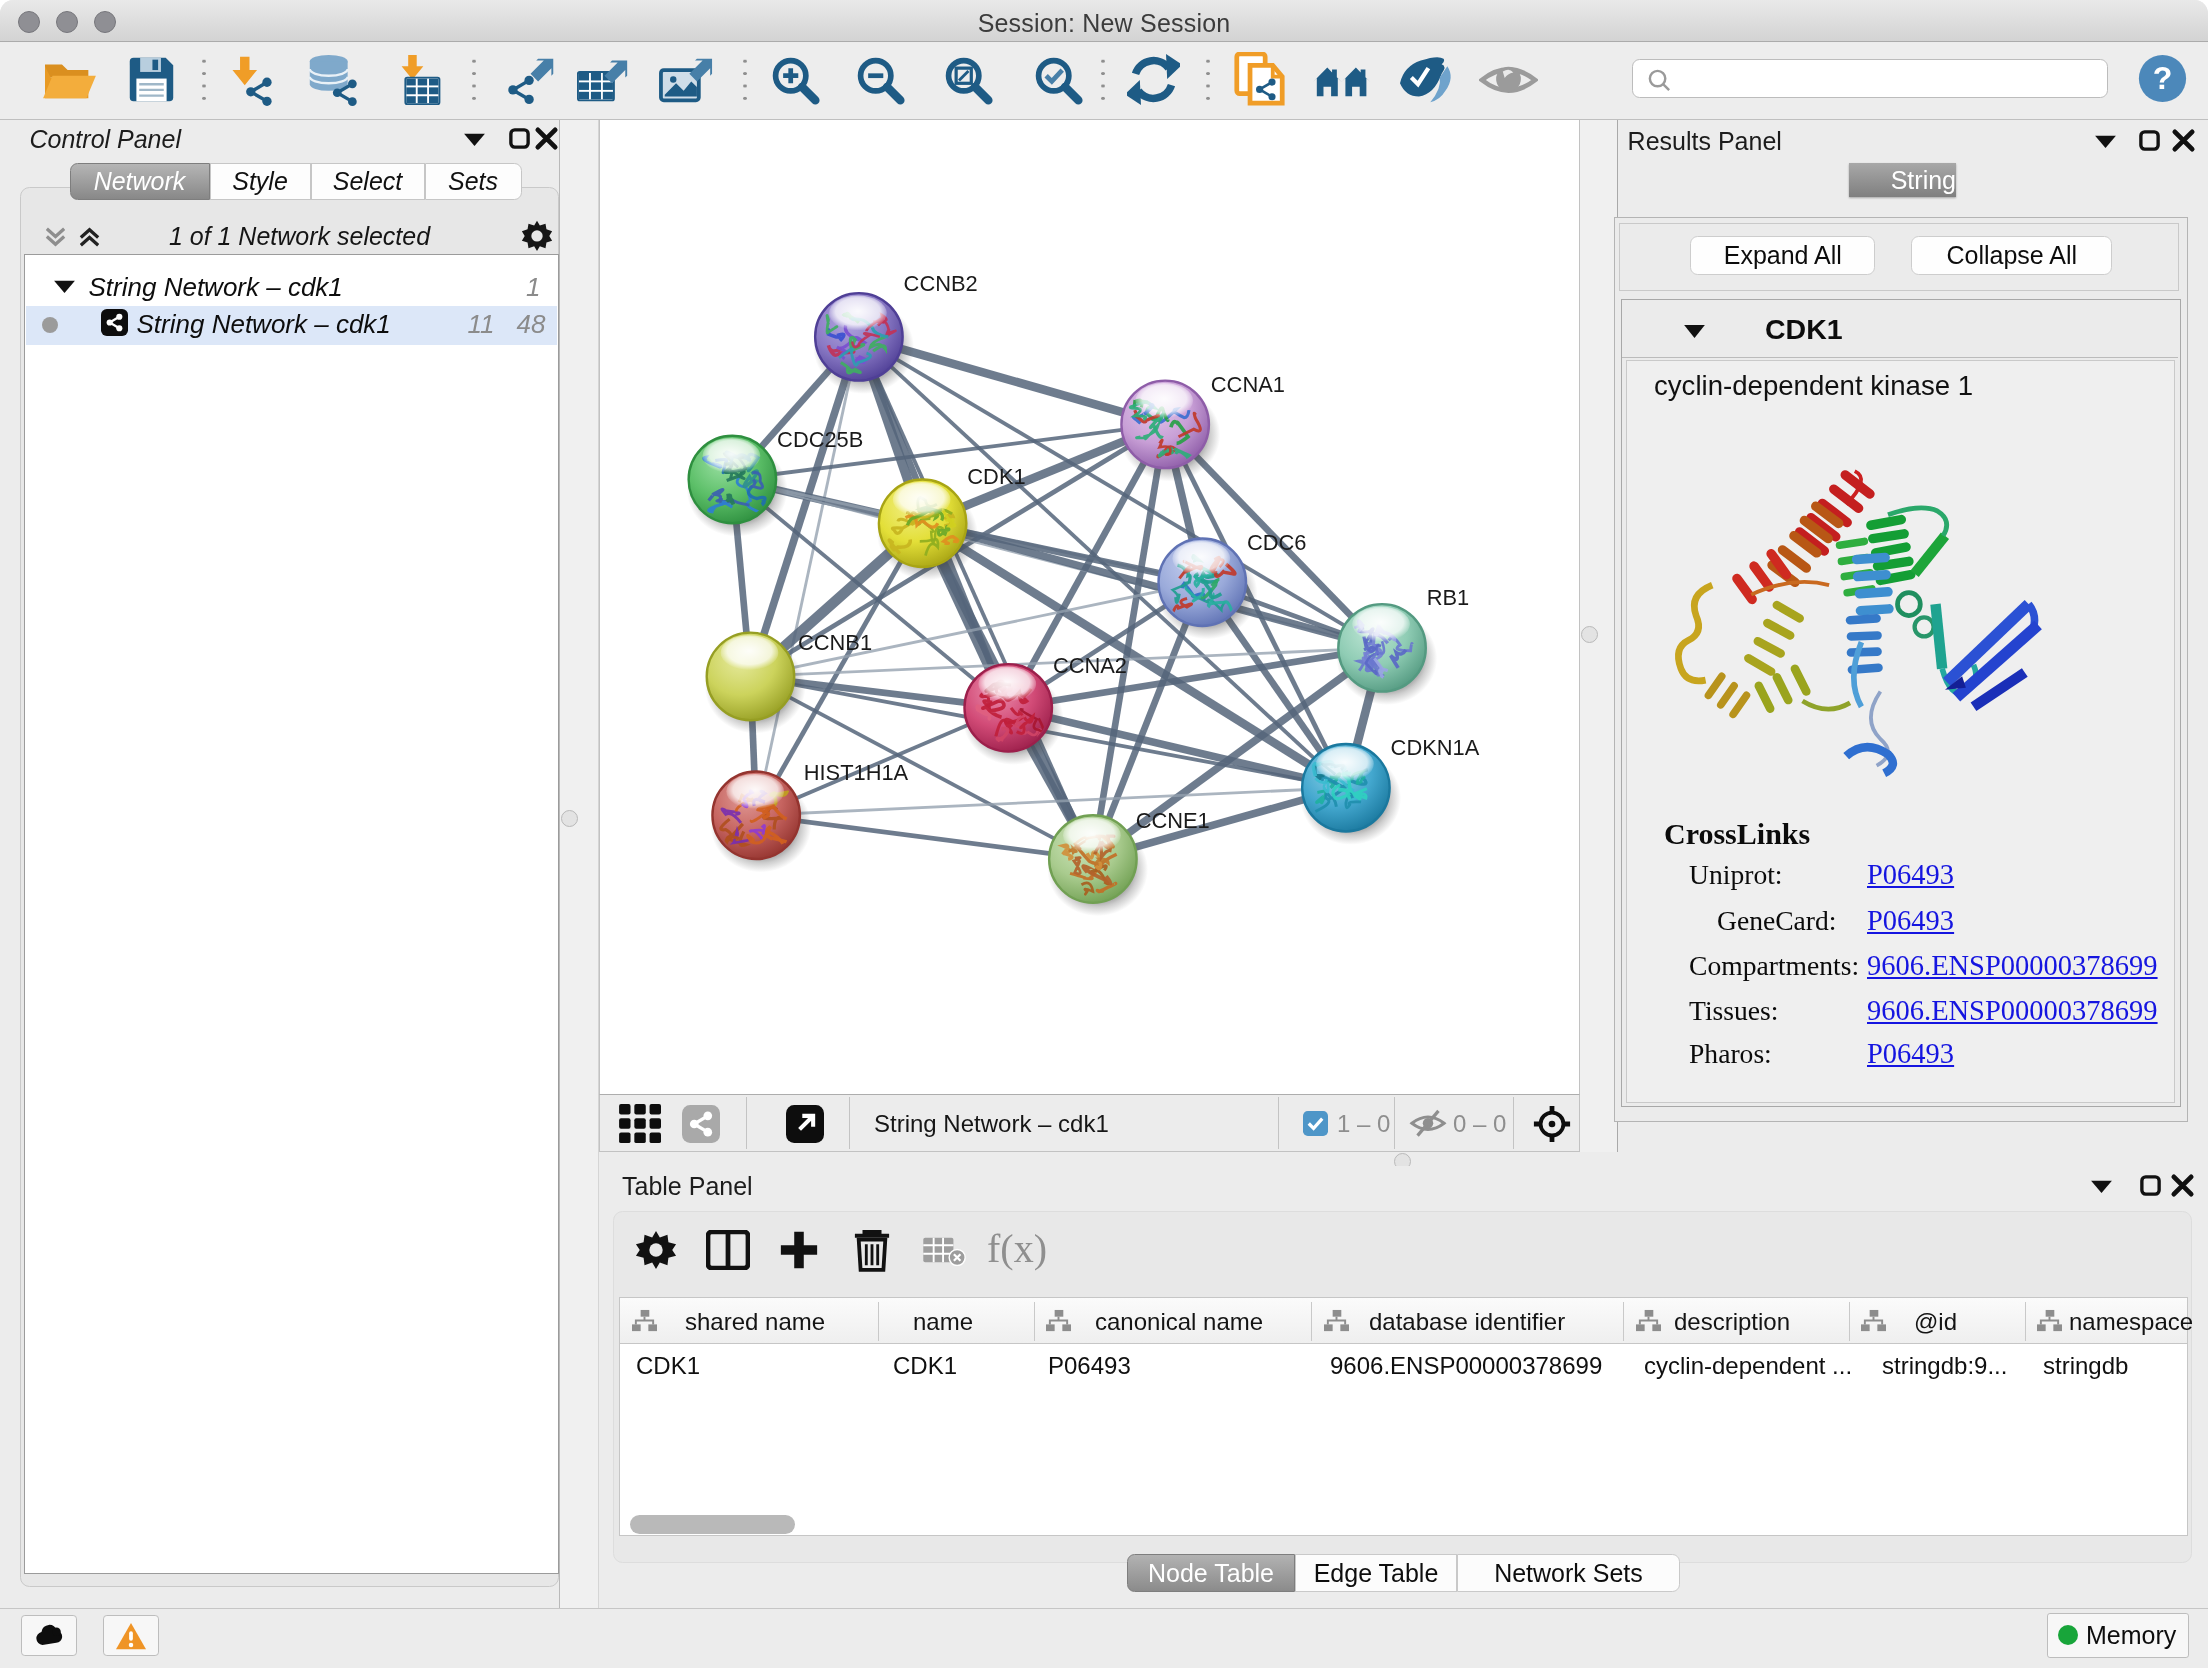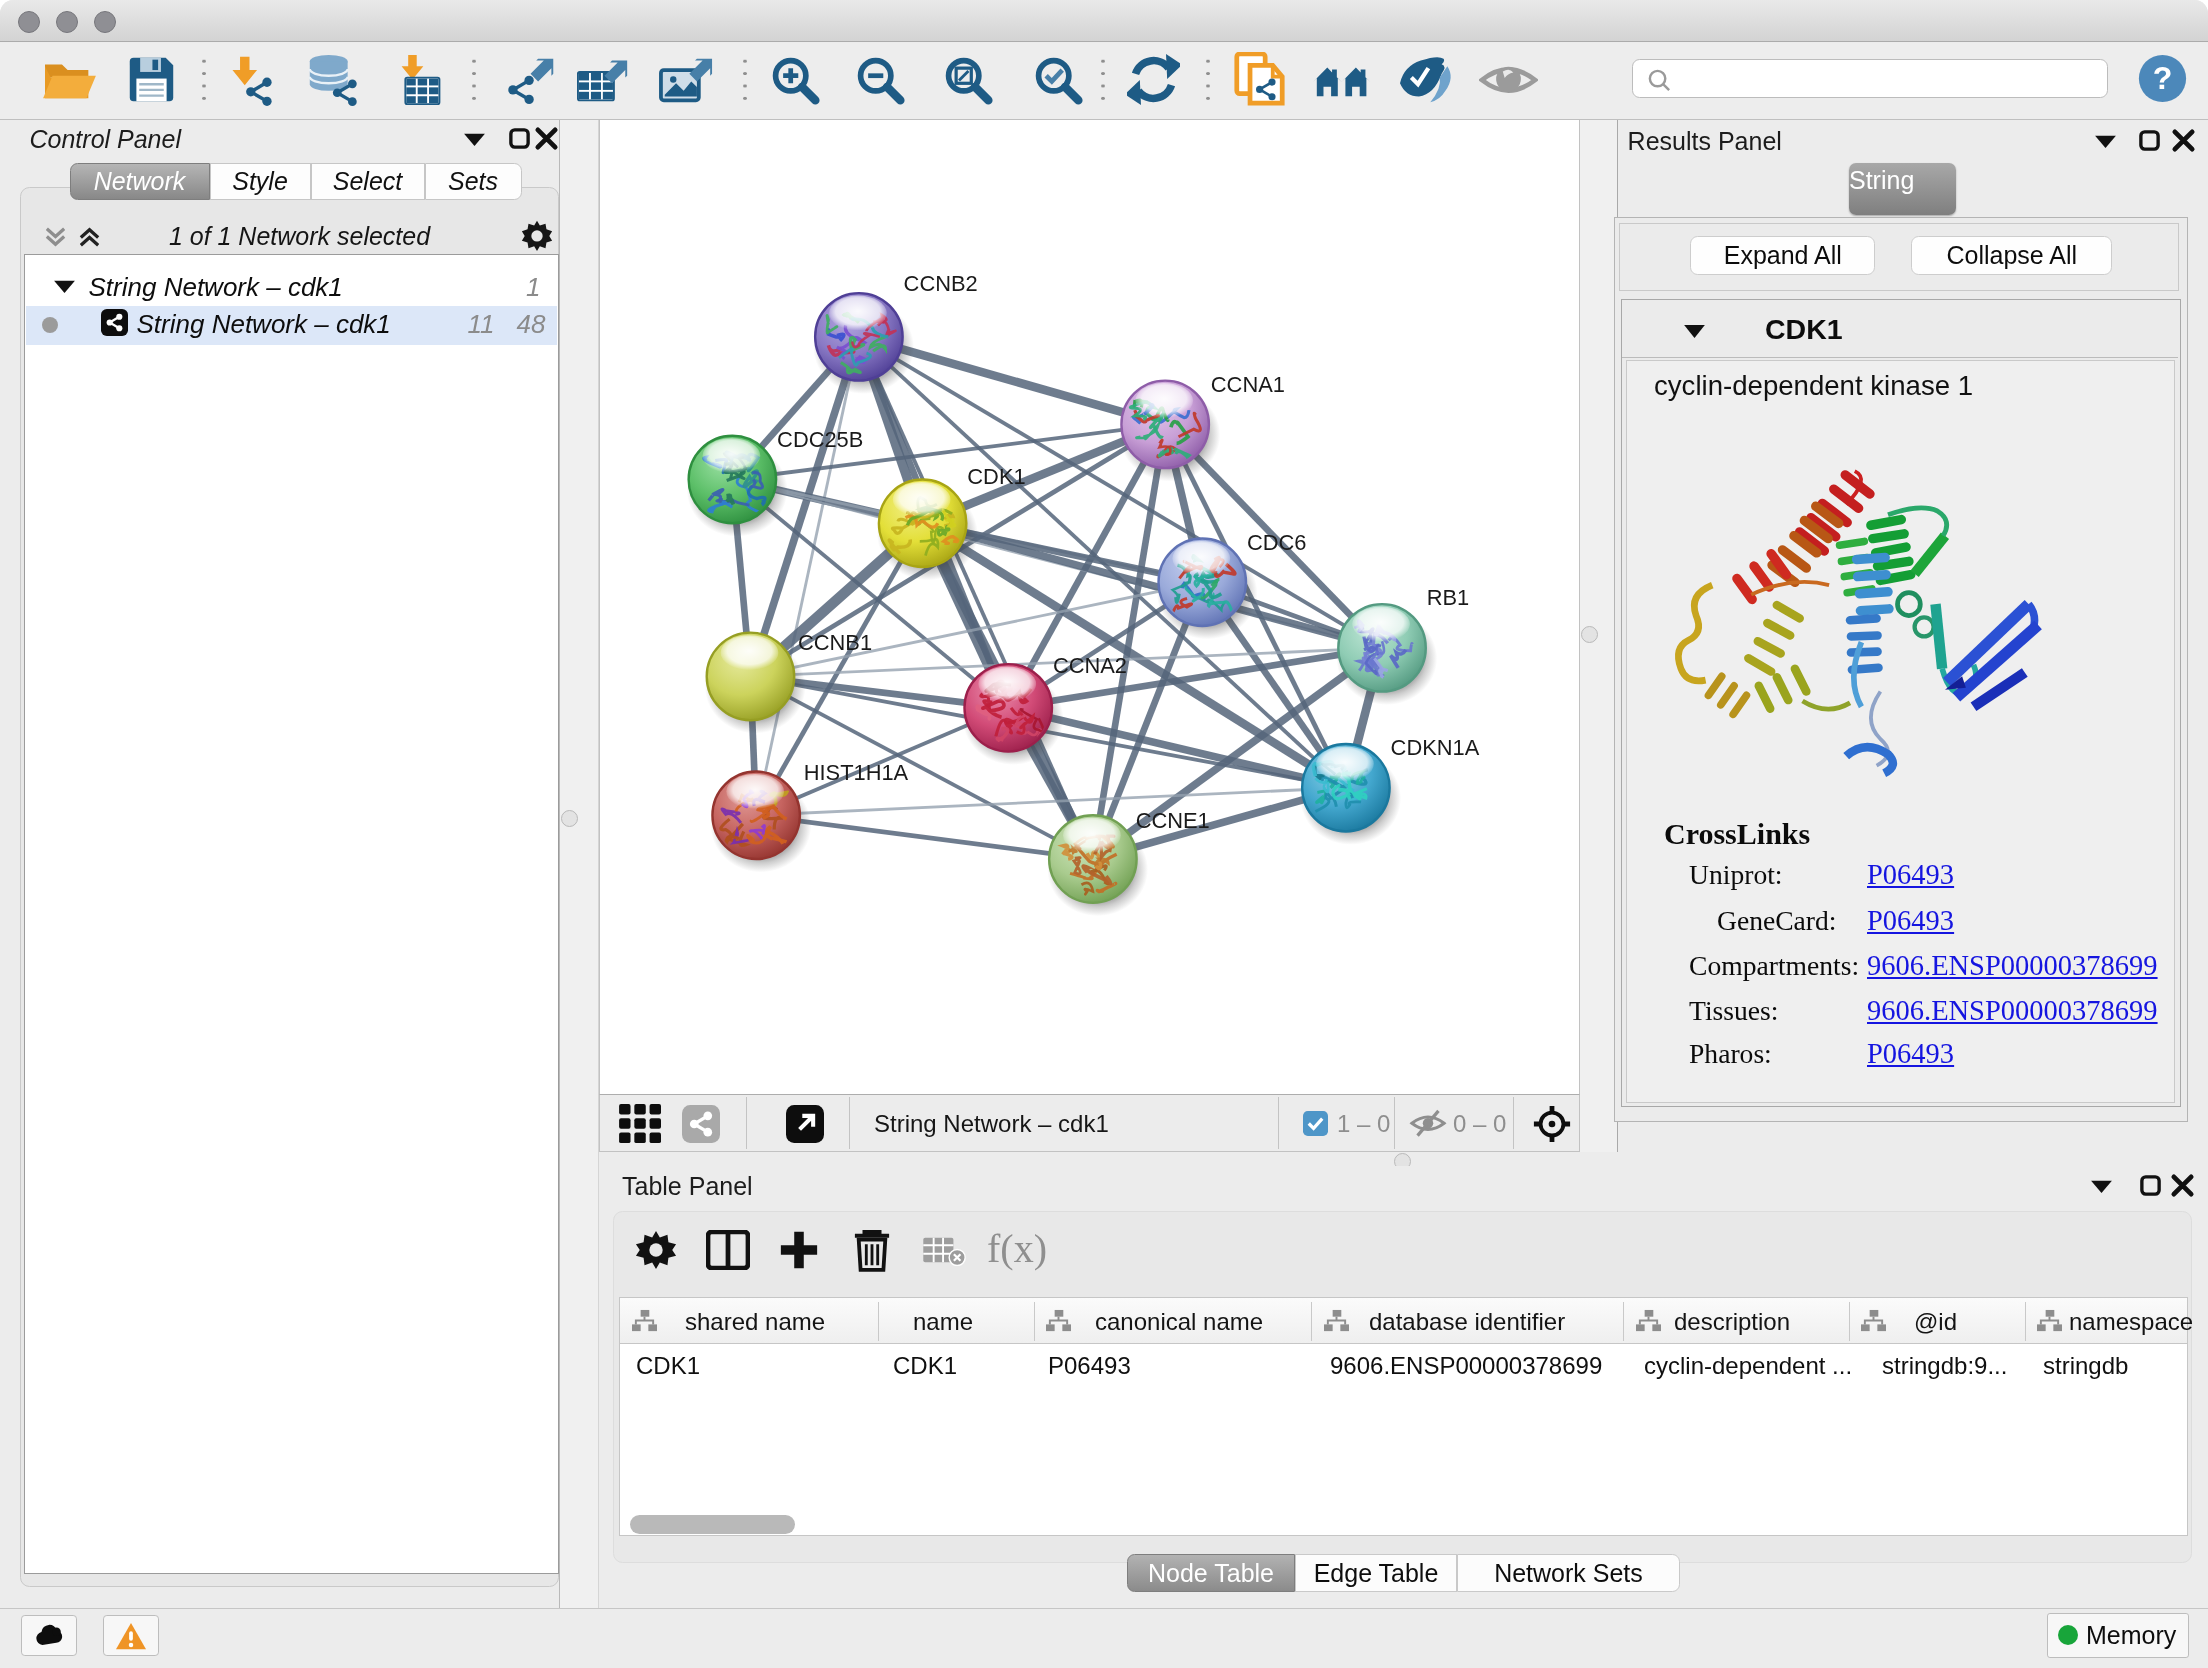--- a/index.html
+++ b/index.html
@@ -39,23 +39,23 @@
   .nsep { top:1.9px; height:52px; width:1px; background:#c3c3c3; }
   
   .gutl { left:559px; top:120px; width:40px; height:1488px; background:#f0f0f0;
     border-left:1.9px solid #b9b9b9; border-right:1px solid #d5d5d5; }
   .gutr { left:1580px; top:120px; width:38px; height:1032px; background:#f0f0f0;
     border-right:1.9px solid #a9a9a9; }
   .handle { width:17px; height:17px; border-radius:50%; background:#e3e3e3;
     border:1px solid #b9b9b9; }
   
   .rp { left:1620px; top:120px; width:589px; height:1032px; background:#ececec; }
-  .stringtab { left:229px; top:43px; width:107px; height:52px; border-radius:7px;
+  .stringtab { left:229px; top:43px; width:107px; height:34px; border-radius:0;
     background:linear-gradient(#a8a8a8,#7f7f7f); color:#fff; font-size:25px;
-    text-align:left; line-height:34px; box-shadow:0 1px 1.9px rgba(0,0,0,.3);}
+    text-align:right; line-height:34px; box-shadow:0 1px 1.9px rgba(0,0,0,.3);}
   .rpbox { left:-5.7px; top:97px; width:574px; height:905px; background:#ebebeb;
     border:1.9px solid #b4b4b4; }
   .btn { background:#fefefe; border:1.9px solid #cdcdcd; border-radius:7.6px;
     font-size:25px; color:#0c0c0c; text-align:center; }
   .cdkbox { left:5.7px; top:81px; width:560px; height:808px; background:#ebebeb;
     border:1.9px solid #a8a8a8; }
   .cdkhead { left:0; top:0; width:556px; height:58px; background:#ebebeb;
     border-bottom:1.9px solid #bbbbbb; }
   .serif { font-family:"Liberation Serif", serif; font-size:27.6px; color:#0b0b0b; }
   .link { font-family:"Liberation Serif", serif; font-size:28.5px; color:#1515e0;
@@ -80,20 +80,21 @@
   .sbtn { top:6.7px; width:56px; height:41px; background:#f7f7f7;
     border:1.9px solid #bdbdbd; border-radius:3.8px; }
 </style></head>
 <body>
 <div class="win">
 
   <div class="ab titlebar"></div>
   <div class="ab tl" style="left:18px;"></div>
   <div class="ab tl" style="left:56px;"></div>
   <div class="ab tl" style="left:94px;"></div>
+  <div class="ab title">Session: New Session</div>
 
   <div class="ab toolbar"></div>
   <svg class="ab" style="left:41px;top:55px" width="57" height="49" viewBox="0 0 60 52">
  <path d="M4 10 L22 10 L28 16 L50 16 L50 24 L4 24 Z" fill="#da8f1f"></path>
  <path d="M4 46 L4 12 L10 24 L50 24 L50 46 Z" fill="#e89a24"></path>
  <path d="M2 46 L12 22 L58 22 L48 46 Z" fill="#f3ad3c"></path>
     </svg>
 <svg class="ab" style="left:126px;top:54px" width="51" height="51" viewBox="0 0 54 54">
  <path d="M4 8 a4 4 0 0 1 4-4 H42 L50 12 V46 a4 4 0 0 1 -4 4 H8 a4 4 0 0 1 -4 -4 Z" fill="#1e5b85"></path>
  <rect x="15" y="4" width="22" height="15" fill="#b8cede"></rect>

